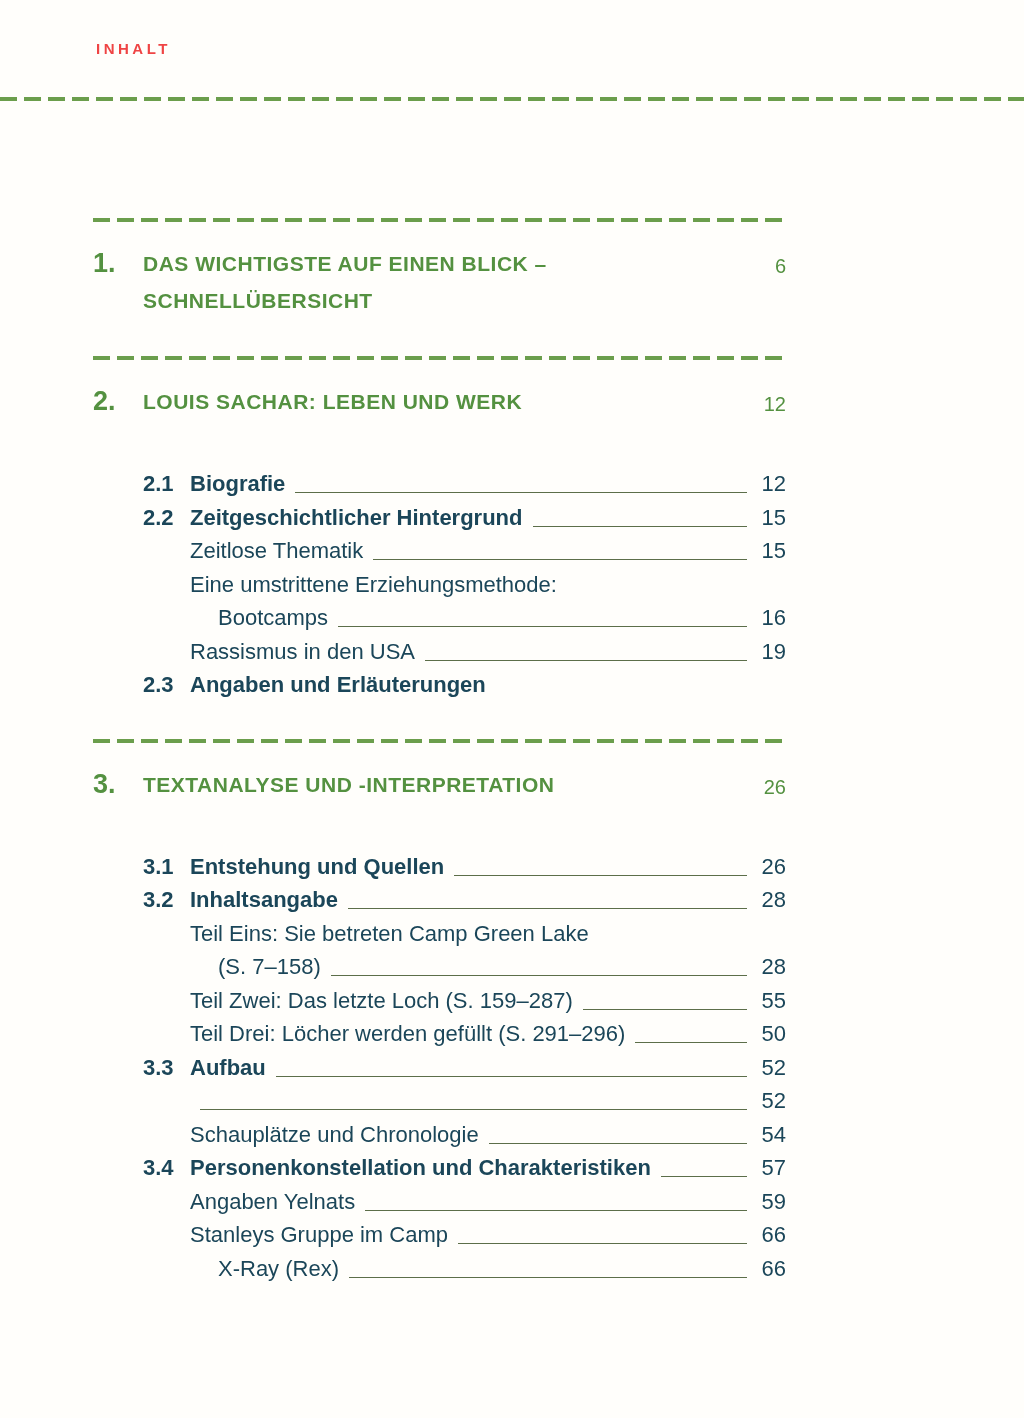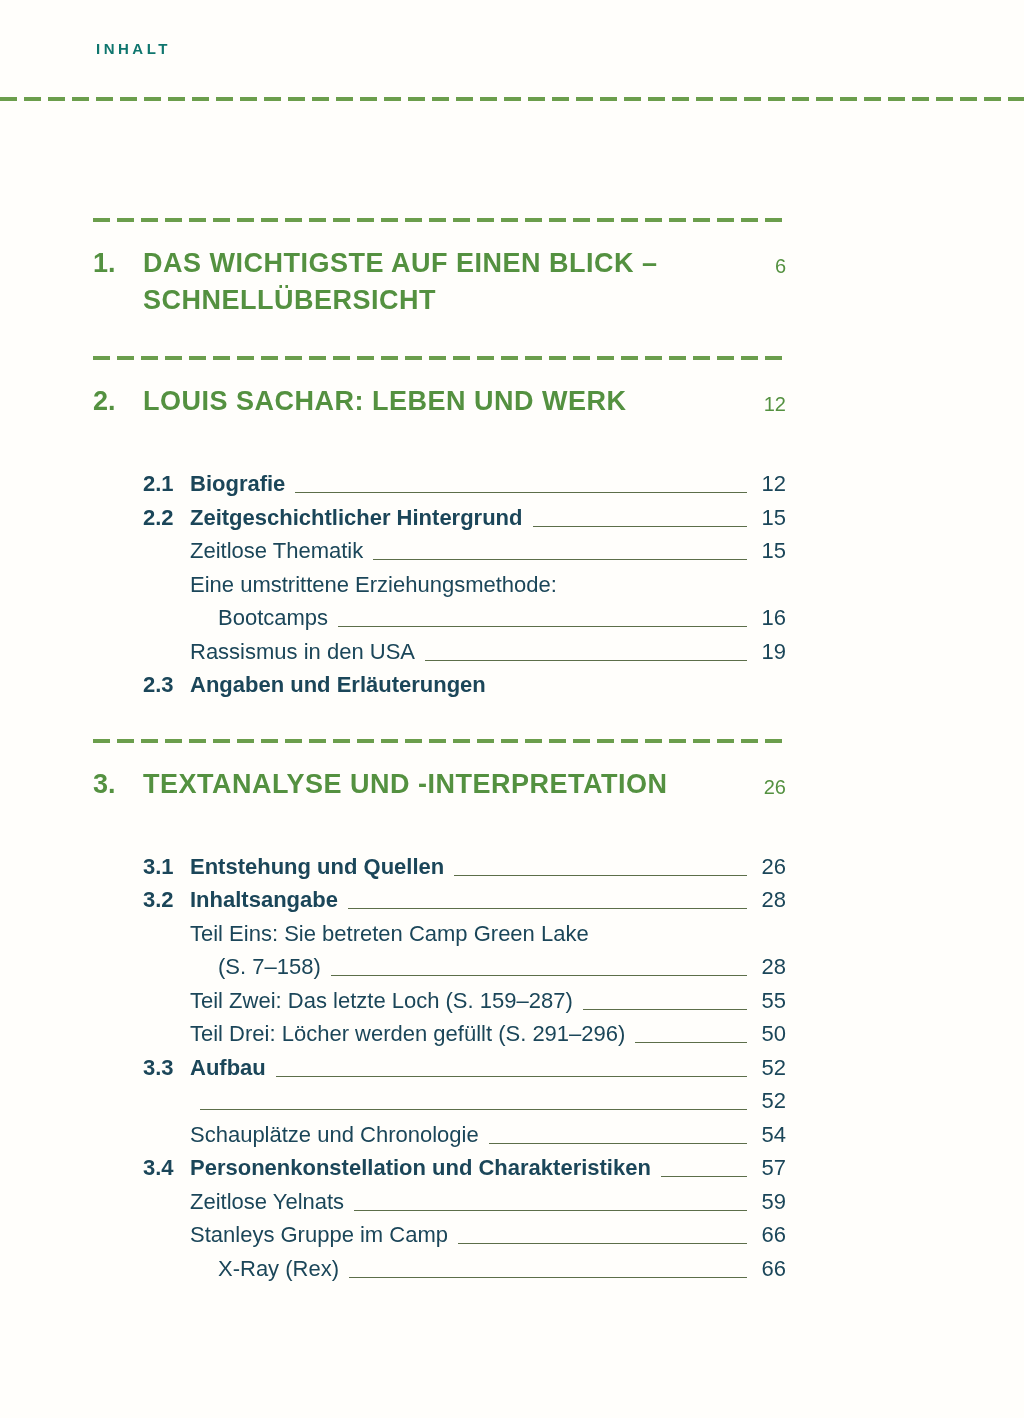--- a/index.html
+++ b/index.html
@@ -6,41 +6,41 @@
   .page {
     position:relative;
     width:1024px; height:1418px;
     background:#fffefb;
     font-family:"Liberation Sans", sans-serif;
     overflow:hidden;
   }
   
   .topbar {
     position:absolute; top:40px; left:96px;
-    color:#0f766e;
+    color:#ef4444;
     font-size:15px; font-weight:700; letter-spacing:3.5px;
   }
   .top-rule {
     position:absolute; top:97px; left:0;
     width:1024px; height:4px;
     background:repeating-linear-gradient(90deg,#6b9e4c 0 17px, transparent 17px 24px);
   }
   
   .column {
     position:absolute; top:218px; left:93px;
     width:693px;
   }
   .toc-section + .toc-section { margin-top:37px; }
   .sec-rule {
     height:4px; margin-bottom:23px;
     background:repeating-linear-gradient(90deg,#6b9e4c 0 17px, transparent 17px 24px);
   }
   .sec-head { display:flex; align-items:flex-start; color:#549140; }
   .sec-num   { width:50px; flex:none; font-size:27px; font-weight:700; line-height:37px; }
-  .sec-title { flex:1; font-size:27px; font-weight:700; line-height:37px; letter-spacing:0.5px; }
+  .sec-title { flex:1; font-size:21px; font-weight:700; line-height:37px; letter-spacing:0.5px; }
   .sec-page  { width:40px; flex:none; text-align:right; font-size:20px; line-height:37px; padding-top:3px; }
   
   .entries { margin:44px 0 0 50px; }
   .row {
     display:flex; align-items:flex-start;
     height:33.5px; line-height:33.5px;
     font-size:22px; color:#1b4659;
     white-space:nowrap;
   }
   .row .num   { width:47px; flex:none; font-weight:700; }
@@ -185,21 +185,21 @@
             <span class="page-num">54</span>
           </div>
           <div class="row bold">
             <span class="num">3.4</span>
             <span class="label">Personenkonstellation und Charakteristiken</span>
             <span class="leader"></span>
             <span class="page-num">57</span>
           </div>
           <div class="row">
             <span class="num"></span>
-            <span class="label">Zeitlose Yelnats</span>
+            <span class="label">Angaben Yelnats</span>
             <span class="leader"></span>
             <span class="page-num">59</span>
           </div>
           <div class="row">
             <span class="num"></span>
             <span class="label">Stanleys Gruppe im Camp</span>
             <span class="leader"></span>
             <span class="page-num">66</span>
           </div>
           <div class="row">

